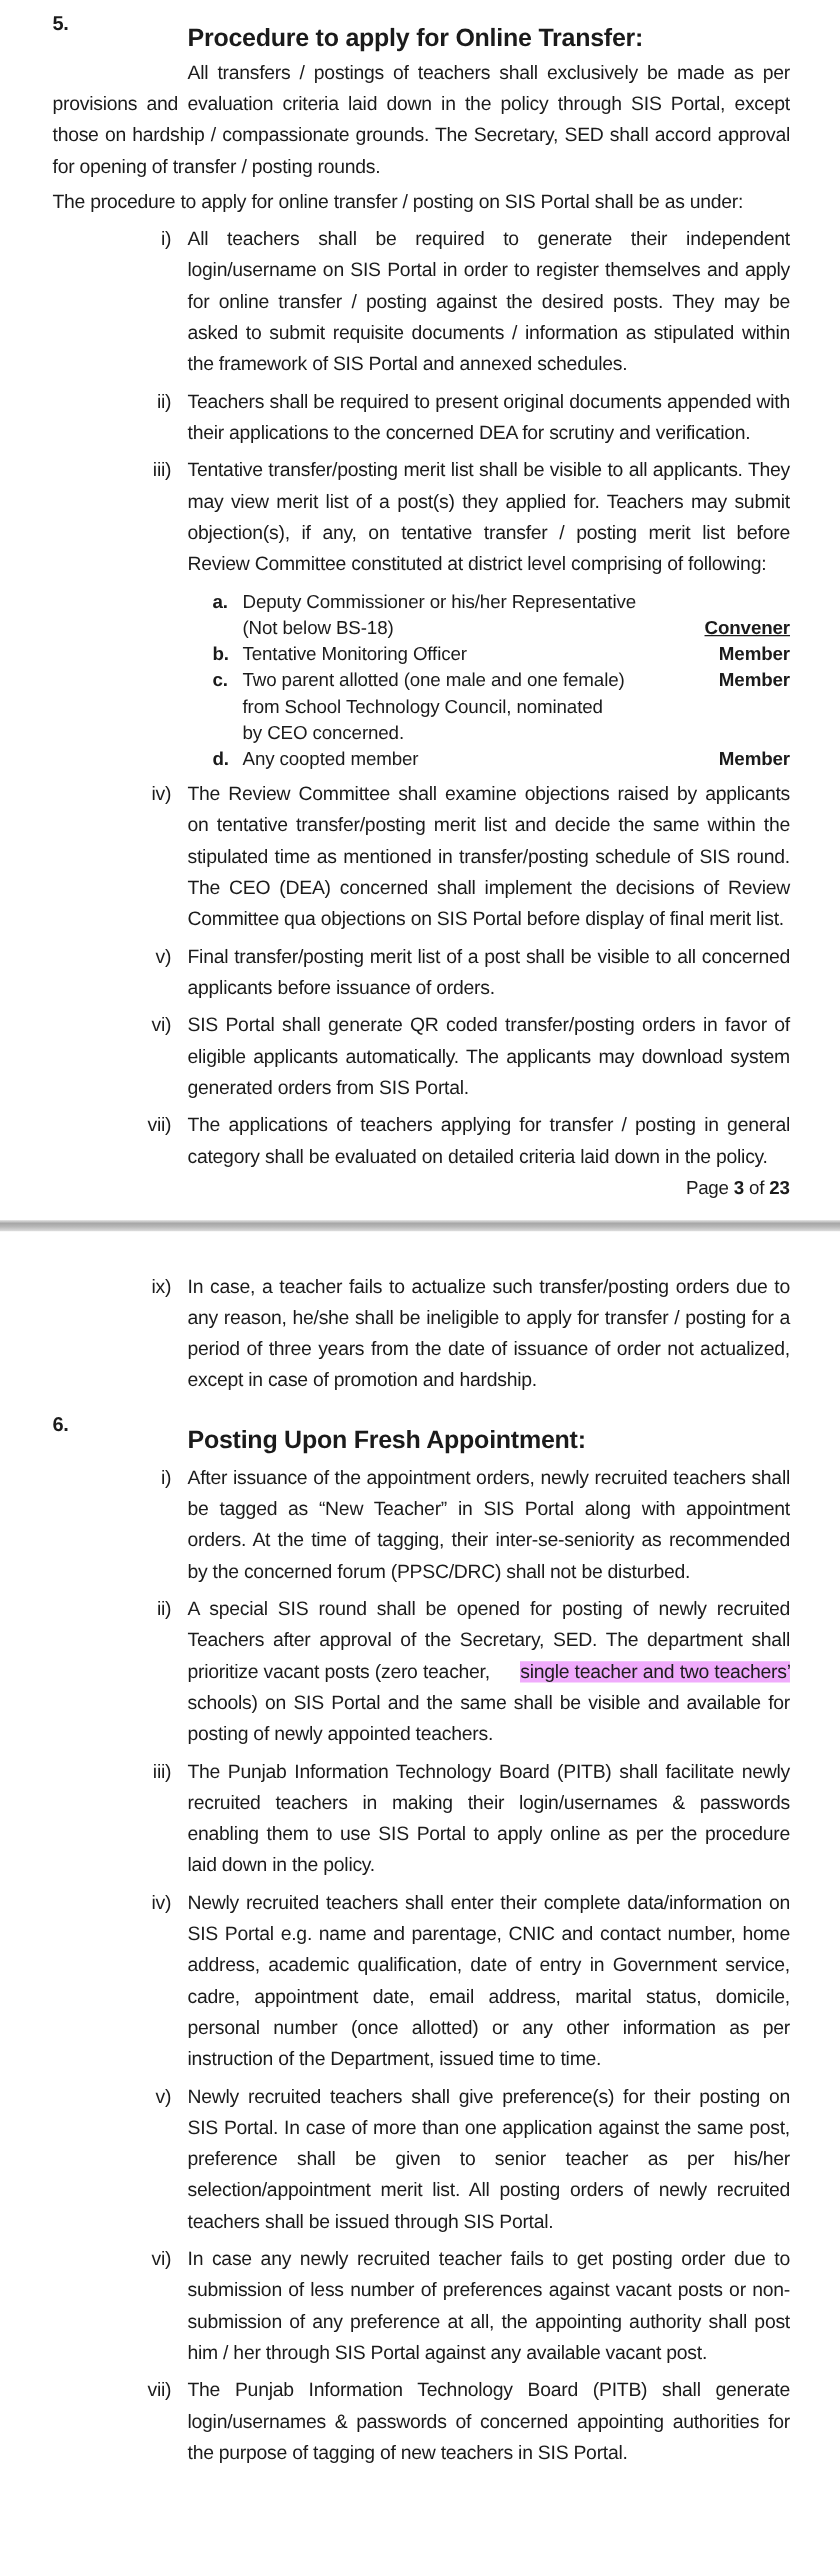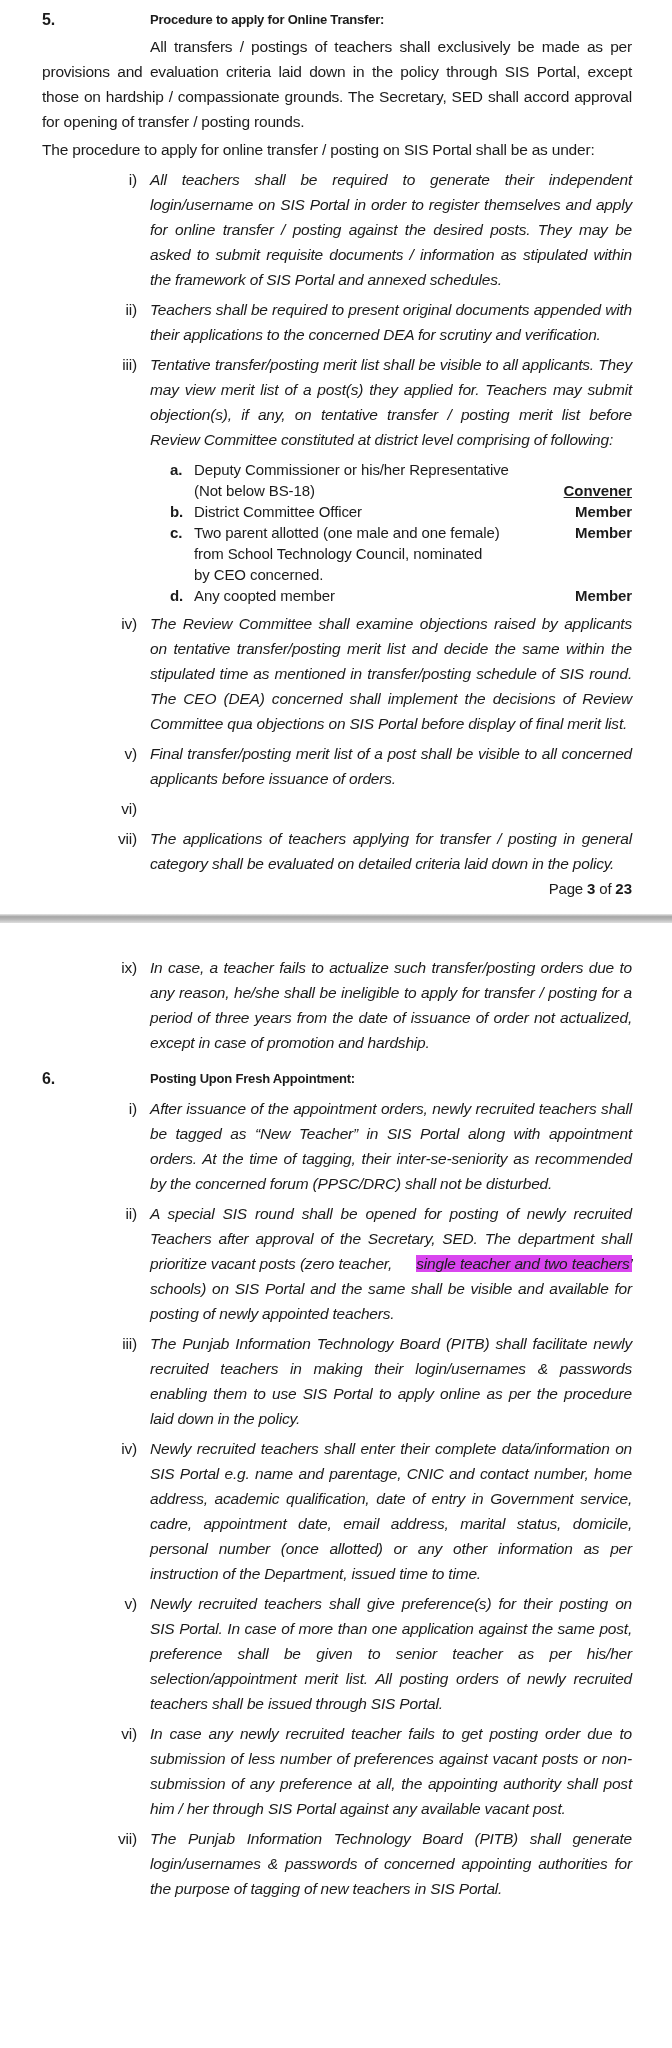--- a/index.html
+++ b/index.html
@@ -14,33 +14,33 @@
     line-height: 25px;
     letter-spacing: -0.2px;
   }
   .doc { width: 672px; }
   .page { padding: 0 40px 0 42px; }
   .page1 { padding-top: 7px; }
   .page2 { padding-top: 27px; }
 
   .sect-head { display: flex; font-weight: bold; font-size: 16px; }
   .sect-head .sect-num { flex: 0 0 108px; }
-  .sect-head .sect-title { font-size: 13px; font-weight: bold; }
+  .sect-head .sect-title { font-size: 20px; font-weight: bold; margin-top: 12px; }
 
   .para { text-align: justify; }
   .para.first-indent { text-indent: 108px; margin-top: 2px; }
   .para.flush { margin-top: 3px; }
 
   .li { display: flex; margin-top: 5px; }
   .li .num {
     flex: 0 0 108px;
     text-align: right;
     padding-right: 13px;
   }
-  .li .li-text { flex: 1; text-align: justify; font-style: italic; }
+  .li .li-text { flex: 1; text-align: justify; }
 
   .committee {
     margin: 7px 0 4px 128px;
     font-size: 15px;
     line-height: 21px;
     letter-spacing: -0.1px;
   }
   .crow { display: grid; grid-template-columns: 24px 1fr 86px; }
   .crow .letter { font-weight: bold; }
   .crow .role { font-weight: bold; text-align: right; }
@@ -55,21 +55,21 @@
 
   .page-divider {
     margin-top: 13px;
     height: 9px;
     width: 672px;
     background: linear-gradient(180deg, #e6e6e6 0%, #a6a6a6 30%, #b8b8b8 60%, #dedede 100%);
   }
 
   .sect-head.s6 { margin-top: 11px; margin-bottom: 4px; }
 
-  .hl { background: #d946ef; margin-left: 20px; }
+  .hl { background: #f0abfc; margin-left: 20px; }
 </style>
 </head>
 <body>
 
 <div class="doc">
 
   <section class="page page1">
 
     <div class="sect-head">
       <span class="sect-num">5.</span>
@@ -99,21 +99,21 @@
         <span class="letter">a.</span>
         <div class="clines">
           <div>Deputy Commissioner or his/her Representative</div>
           <div>(Not below BS-18)</div>
         </div>
         <span class="role bottom">Convener</span>
       </div>
       <div class="crow">
         <span class="letter">b.</span>
         <div class="clines">
-          <div>District Committee Officer</div>
+          <div>Tentative Monitoring Officer</div>
         </div>
         <span class="role top">Member</span>
       </div>
       <div class="crow">
         <span class="letter">c.</span>
         <div class="clines">
           <div>Two parent allotted (one male and one female)</div>
           <div>from School Technology Council, nominated</div>
           <div>by CEO concerned.</div>
         </div>
@@ -133,20 +133,21 @@
       <div class="li-text">The Review Committee shall examine objections raised by applicants on tentative transfer/posting merit list and decide the same within the stipulated time as mentioned in transfer/posting schedule of SIS round. The CEO (DEA) concerned shall implement the decisions of Review Committee qua objections on SIS Portal before display of final merit list.</div>
     </div>
 
     <div class="li">
       <span class="num">v)</span>
       <div class="li-text">Final transfer/posting merit list of a post shall be visible to all concerned applicants before issuance of orders.</div>
     </div>
 
     <div class="li">
       <span class="num">vi)</span>
+      <div class="li-text">SIS Portal shall generate QR coded transfer/posting orders in favor of eligible applicants automatically. The applicants may download system generated orders from SIS Portal.</div>
     </div>
 
     <div class="li">
       <span class="num">vii)</span>
       <div class="li-text">The applications of teachers applying for transfer / posting in general category shall be evaluated on detailed criteria laid down in the policy.</div>
     </div>
 
 
     <div class="page-footer">
       <span>Page </span><b>3</b><span> of </span><b>23</b>

